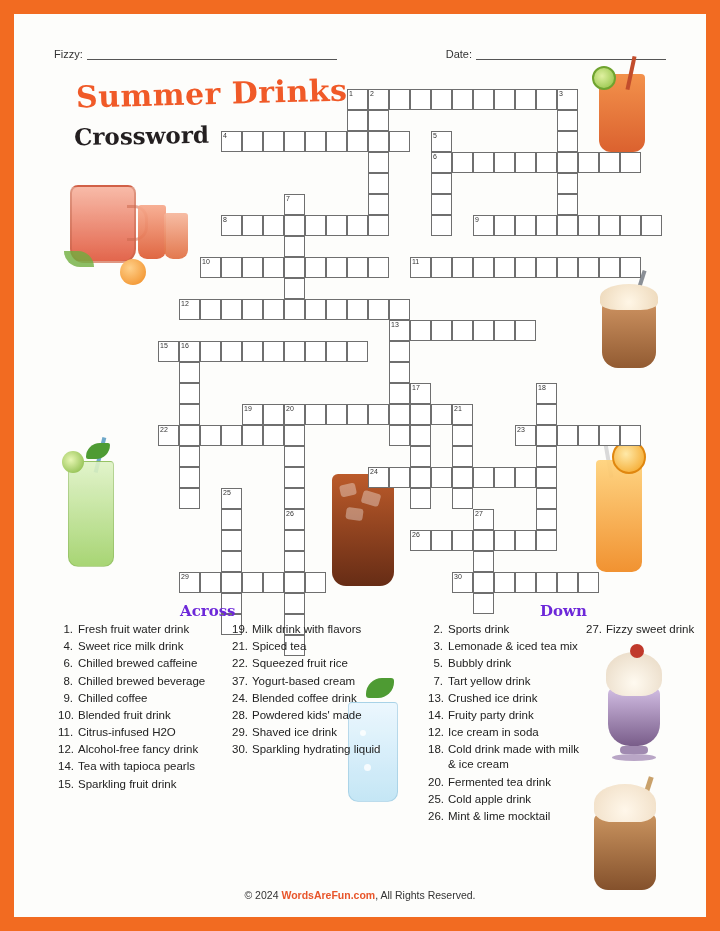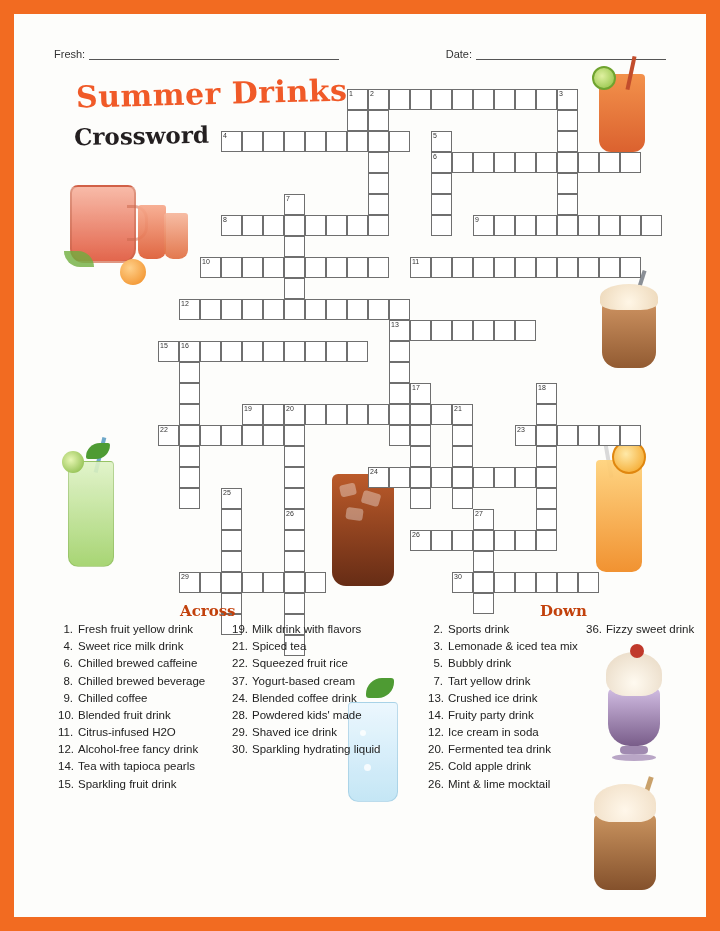--- a/index.html
+++ b/index.html
@@ -75,21 +75,21 @@
 
   
   .clues{
     position:absolute;left:36px;top:588px;right:24px;
     font-size:11.5px;color:#222;line-height:1.32;
   }
   .clue-heads{position:relative;height:20px;}
   .ch{
     position:absolute;
     font-family:"DejaVu Serif", serif;
-    font-weight:bold;font-size:15px;color:#c2410c;
+    font-weight:bold;font-size:15px;color:#6d28d9;
   }
   .ch-across{left:130px;}
   .ch-down{left:490px;}
   .clue-cols{position:relative;}
   .col{
     position:absolute;top:0;
   }
   .col1{left:8px;width:150px;}
   .col2{left:182px;width:160px;}
   .col3{left:378px;width:152px;}
@@ -293,21 +293,21 @@
   }
 </style>
 </head>
 <body>
 
 <div class="page">
   <div class="sheet">
 
     <div class="namedate">
       <div class="nd-field nd-name">
-        <span class="nd-label">Fresh:</span>
+        <span class="nd-label">Fizzy:</span>
         <span class="nd-line"></span>
       </div>
       <div class="nd-field nd-date">
         <span class="nd-label">Date:</span>
         <span class="nd-line"></span>
       </div>
     </div>
 
     <div class="title">Summer Drinks</div>
     <div class="subtitle">Crossword</div>
@@ -634,21 +634,21 @@
 
     <div class="clues">
       <div class="clue-heads">
         <div class="ch ch-across">Across</div>
         <div class="ch ch-down">Down</div>
       </div>
       <div class="clue-cols">
         <div class="col col1" id="col-across-1">
             <div class="clue">
               <span class="n">1.</span>
-              <span class="t">Fresh fruit yellow drink</span>
+              <span class="t">Fresh fruit water drink</span>
             </div>
             <div class="clue">
               <span class="n">4.</span>
               <span class="t">Sweet rice milk drink</span>
             </div>
             <div class="clue">
               <span class="n">6.</span>
               <span class="t">Chilled brewed caffeine</span>
             </div>
             <div class="clue">
@@ -737,36 +737,43 @@
             </div>
             <div class="clue">
               <span class="n">14.</span>
               <span class="t">Fruity party drink</span>
             </div>
             <div class="clue">
               <span class="n">12.</span>
               <span class="t">Ice cream in soda</span>
             </div>
             <div class="clue">
+              <span class="n">18.</span>
+              <span class="t">Cold drink made with milk &amp; ice cream</span>
+            </div>
+            <div class="clue">
               <span class="n">20.</span>
               <span class="t">Fermented tea drink</span>
             </div>
             <div class="clue">
               <span class="n">25.</span>
               <span class="t">Cold apple drink</span>
             </div>
             <div class="clue">
               <span class="n">26.</span>
               <span class="t">Mint &amp;  lime mocktail</span>
             </div>
           </div>
         <div class="col col4" id="col-down-2">
             <div class="clue">
-              <span class="n">36.</span>
+              <span class="n">27.</span>
               <span class="t">Fizzy sweet drink</span>
             </div>
           </div>
       </div>
     </div>
 
+    <div class="footer">
+      <span>© 2024 </span><span class="brand">WordsAreFun.com</span><span>, All Rights Reserved.</span>
+    </div>
 
   </div>
 </div>
 
 </body></html>

